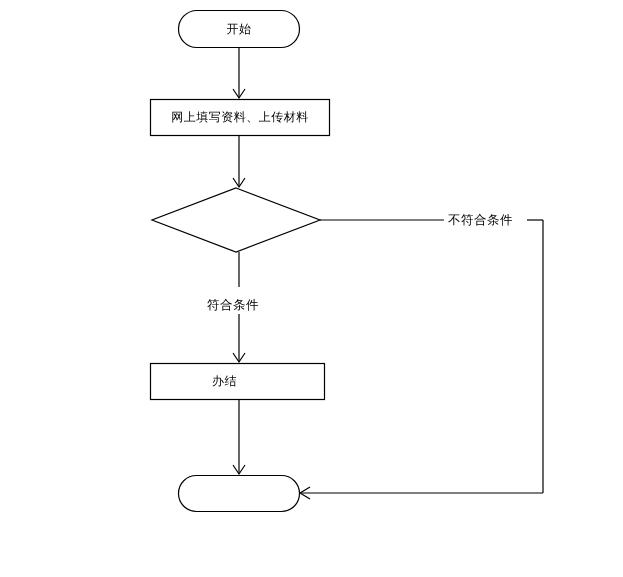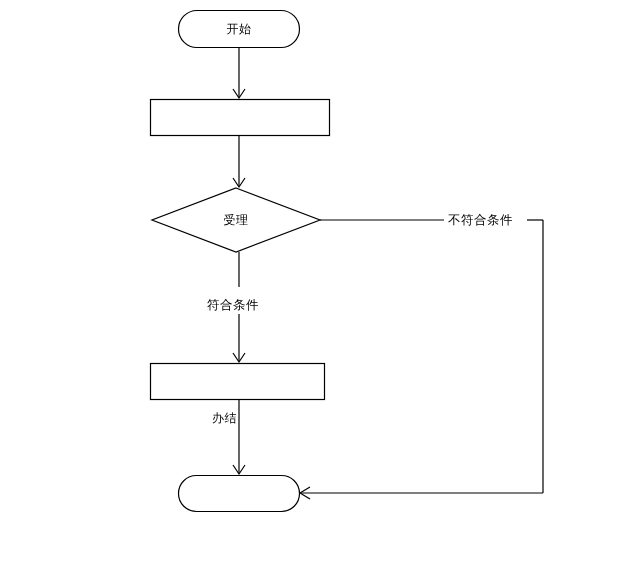--- a/index.html
+++ b/index.html
@@ -93,23 +93,23 @@
     <path class="connector" d="M 320 220 L 444 220"></path>
     <path class="connector" d="M 527 220 L 543 220"></path>
     <path class="connector" d="M 543 220 L 543 493"></path>
     <path class="connector" d="M 543 493 L 301 493"></path>
     <path class="connector" d="M 310 487 L 300 493 L 310 499"></path>
 
   </svg>
 
   <div class="node-label" style="left:178px; top:10px; width:122px; height:38px;">开始</div>
 
+  <div class="node-label" style="left:150px; top:99px; width:180px; height:37px;">网上填写资料、上传材料</div>
 
-  <div class="node-label" style="left:152px; top:188px; width:168px; height:64px;">受理</div>
 
-  <div class="node-label" style="left:150px; top:363px; width:149px; height:37px;margin-top:37px;">办结</div>
+  <div class="node-label" style="left:150px; top:363px; width:149px; height:37px;">办结</div>
 
 
   <div class="edge-label" style="left:203px; top:289px;margin-top:8px;">符合条件</div>
 
   <div class="edge-label" style="left:444px; top:212px;">不符合条件</div>
 
 </div>
 
 </body></html>

